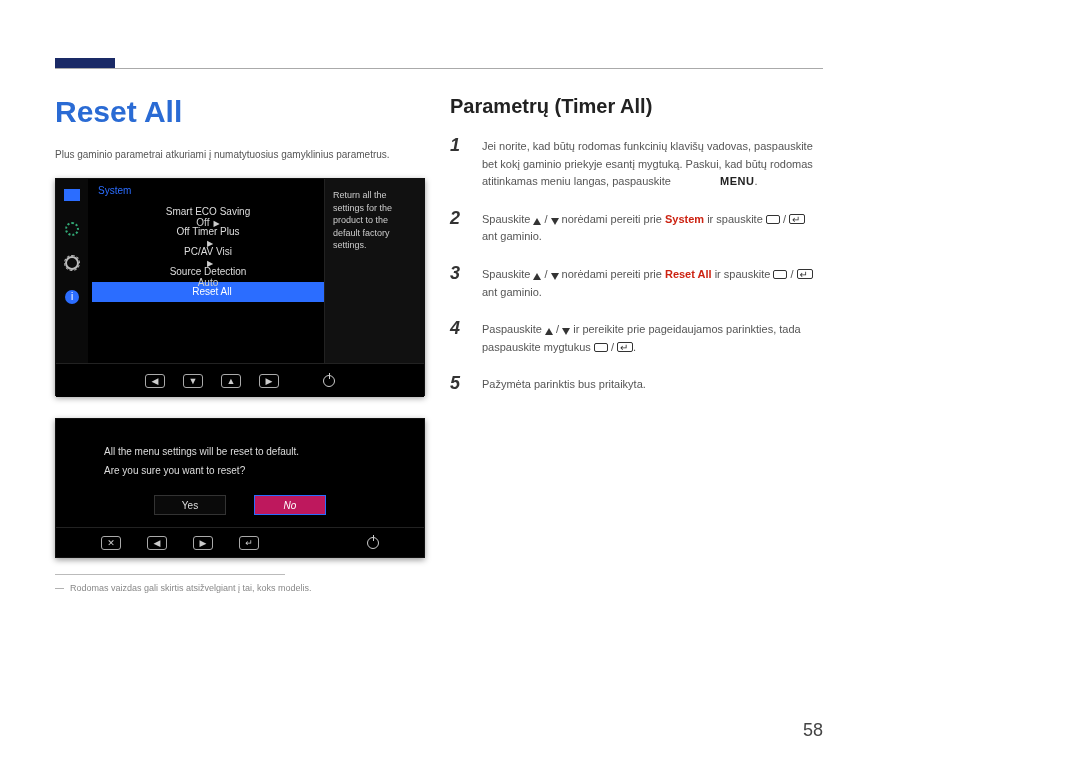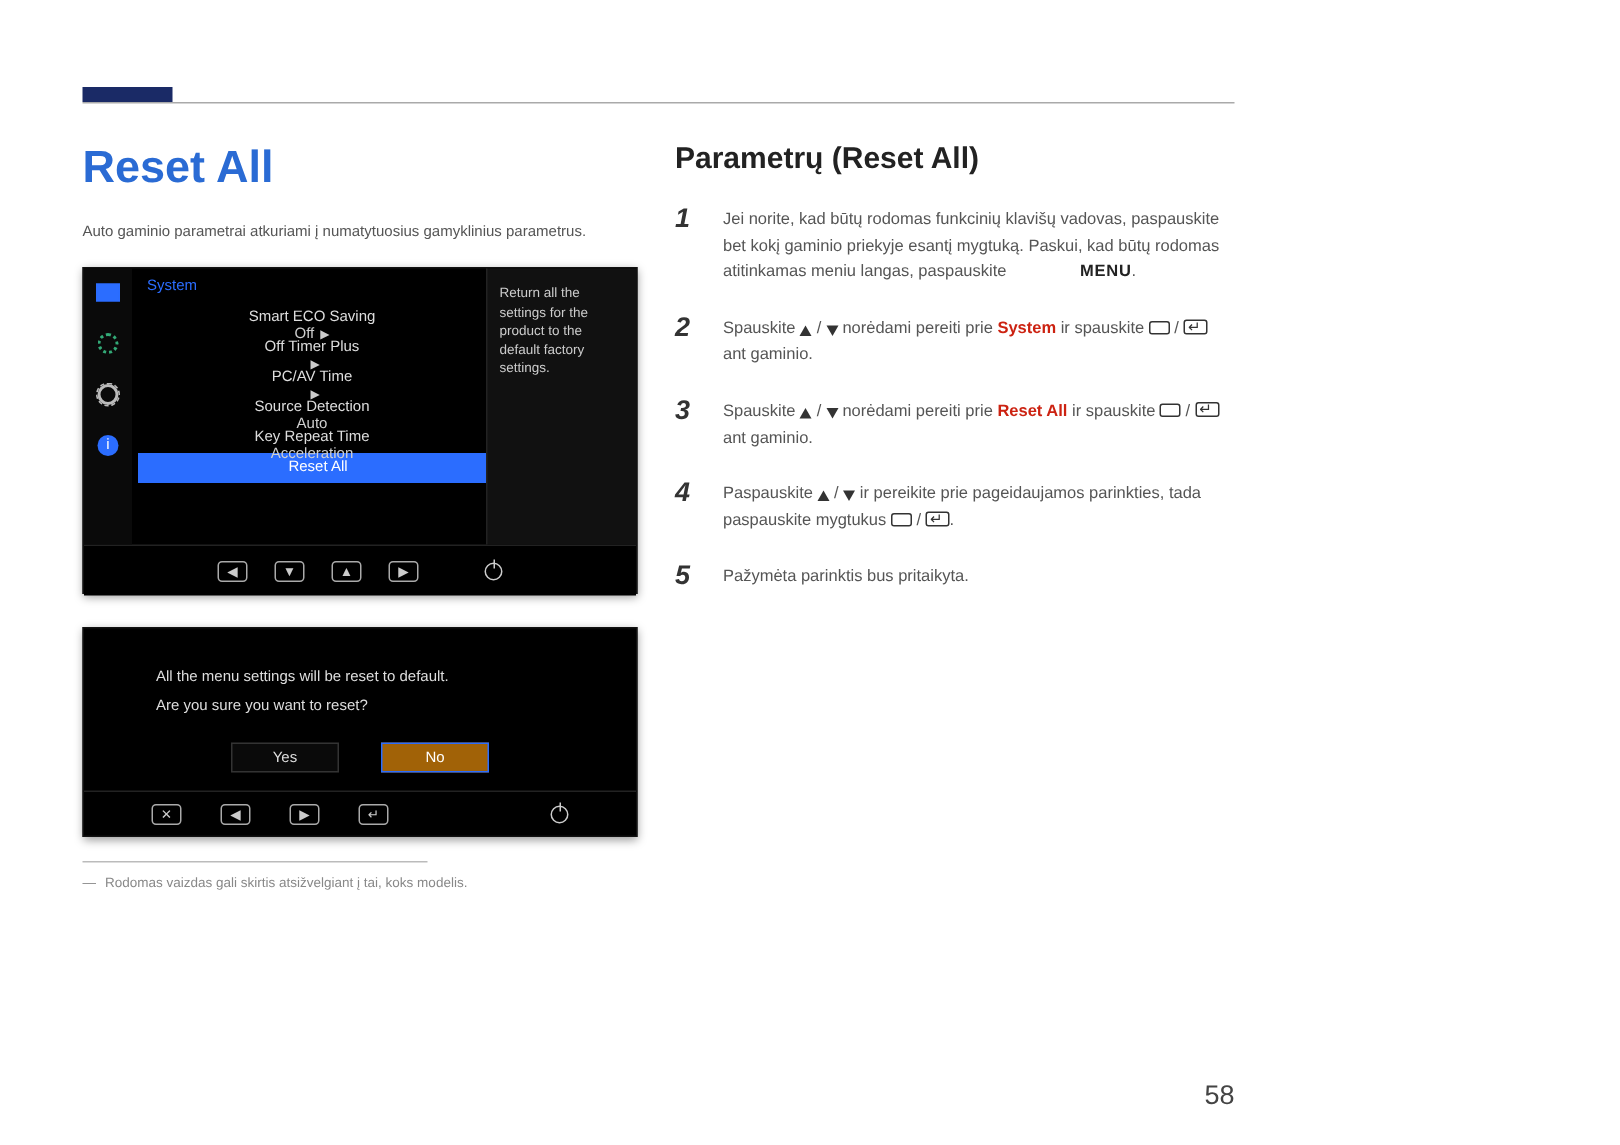--- a/index.html
+++ b/index.html
@@ -179,21 +179,21 @@
     padding-bottom: 12px;
   }
   .dlg-btn {
     width: 72px; height: 20px;
     background: #0a0a0a;
     border: 1px solid #333;
     color:#ddd;
     font-size:10px;
     display:flex; align-items:center; justify-content:center;
   }
-  .dlg-btn.primary { background:#a16207; color:#fff; border-color:#2b6dff; }
+  .dlg-btn.primary { background:#be185d; color:#fff; border-color:#2b6dff;font-style:italic; }
 
   .foot2 {
     height: 30px;
     border-top:1px solid #222;
     display:flex; align-items:center; justify-content:center;
     gap: 26px;
   }
   .foot2 .foot-btn.xbtn::before { content:"✕"; font-size:9px; }
   .foot2 .spacer { width: 30px; }
 
@@ -276,21 +276,21 @@
 <div class="page">
 
   <div class="chapter-bar"></div>
   <div class="top-rule"></div>
 
   <div class="content">
 
     <div class="col-left">
 
       <div class="h1">Reset All</div>
-      <div class="intro">Auto gaminio parametrai atkuriami į numatytuosius gamyklinius parametrus.</div>
+      <div class="intro">Plus gaminio parametrai atkuriami į numatytuosius gamyklinius parametrus.</div>
 
       <div class="osd osd1">
         <div class="osd-body">
           <div class="osd-iconcol">
             <span class="ic">
                 <span class="ic-screen"></span>
               </span>
             <span class="ic">
                 <span class="ic-circle"></span>
               </span>
@@ -306,30 +306,26 @@
 
             <div class="osd-row">
               <span>Smart ECO Saving</span>
               <span><span class="val">Off</span><span class="arrow">▶</span></span>
             </div>
             <div class="osd-row">
               <span>Off Timer Plus</span>
               <span><span class="val"></span><span class="arrow">▶</span></span>
             </div>
             <div class="osd-row">
-              <span>PC/AV Time</span>
+              <span>PC/AV Visi</span>
               <span><span class="val"></span><span class="arrow">▶</span></span>
             </div>
             <div class="osd-row">
               <span>Source Detection</span>
               <span class="val">Auto</span>
-            </div>
-            <div class="osd-row">
-              <span>Key Repeat Time</span>
-              <span class="val">Acceleration</span>
             </div>
             <div class="osd-row selected">
               <span>Reset All</span>
               <span></span>
             </div>
           </div>
           <div class="osd-side">Return all the settings for the product to the default factory settings.</div>
         </div>
         <div class="osd-foot">
           <span class="foot-btn">◀</span>
@@ -357,21 +353,21 @@
           <span class="spacer"></span>
           <span class="foot-power"></span>
         </div>
       </div>
 
       <div class="footnote-rule"></div>
       <div class="footnote">Rodomas vaizdas gali skirtis atsižvelgiant į tai, koks modelis.</div>
     </div>
 
     <div class="col-right">
-      <div class="h2">Parametrų (Reset All)</div>
+      <div class="h2">Parametrų (Timer All)</div>
 
       <div class="steps">
 
         <div class="step">
           <div class="num">1</div>
           <div class="txt">
             <span>Jei norite, kad būtų rodomas funkcinių klavišų vadovas, paspauskite bet kokį gaminio priekyje esantį mygtuką. Paskui, kad būtų rodomas atitinkamas meniu langas, paspauskite </span><span class="kw-menu">MENU</span><span>.</span>
           </div>
         </div>
 

